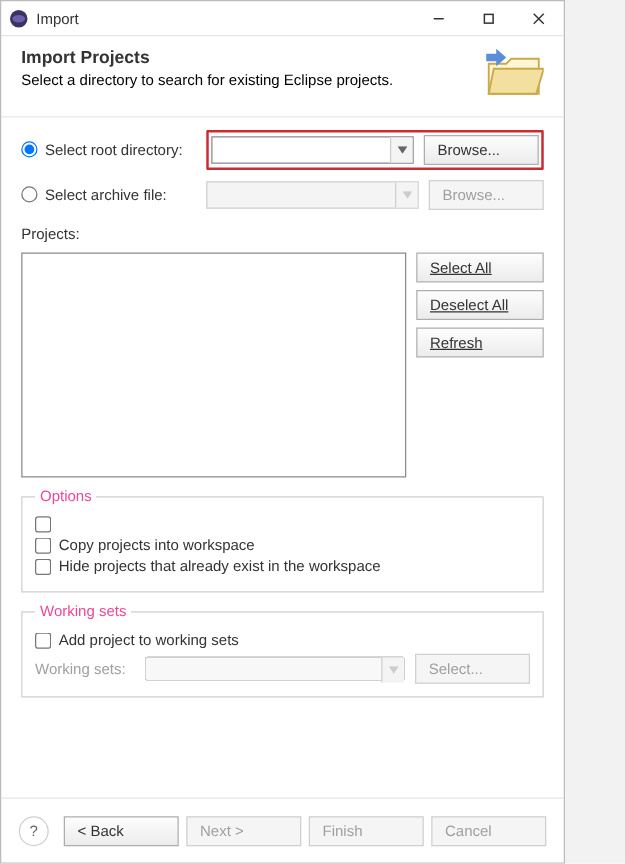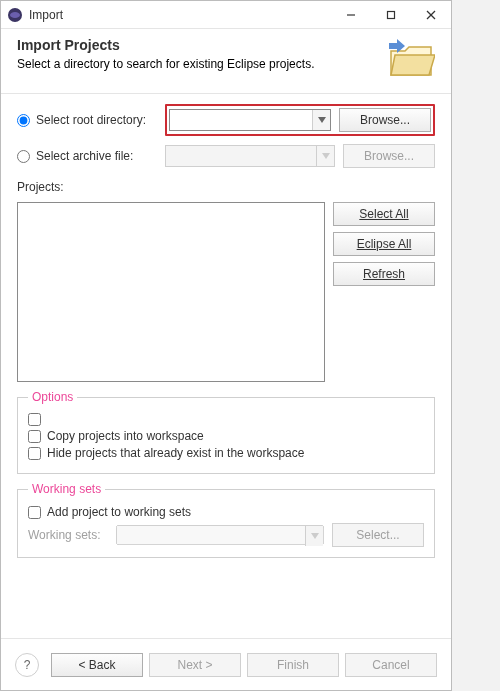--- a/index.html
+++ b/index.html
@@ -9,27 +9,27 @@
   .titlebar .ico { width:16px; height:16px; margin-right:6px; }
   .titlebar .title { flex:1; }
   .titlebar .winbtn { width:40px; height:28px; display:flex; align-items:center; justify-content:center; cursor:default; }
   .banner { padding:8px 16px 12px 16px; display:flex; border-bottom:1px solid #e5e5e5; }
   .banner-text { flex:1; }
   .banner h1 { font-size:14px; font-weight:600; margin:0 0 4px 0; }
   .banner p { margin:0; color:#000000; }
   .banner .wizimg { width:48px; height:44px; }
   .content { flex:1; padding:10px 16px 8px 16px; overflow:hidden; display:flex; flex-direction:column; gap:8px; }
   .row { display:flex; align-items:center; gap:8px; }
-  .row label { min-width:140px; display:flex; align-items:center; gap:6px; }
+  .row label { min-width:140px; display:flex; align-items:flex-start; gap:6px; }
   .row input[type=text] { flex:1; height:22px; border:1px solid #8a8a8a; padding:0 4px; background:#fff; }
   .row input[type=text].disabled { background:#f4f4f4; border-color:#cfcfcf; color:#aaa; }
   .combo { position:relative; flex:1; }
   .combo input { width:100%; }
   .combo .drop { position:absolute; right:1px; top:1px; width:18px; height:20px; display:flex; align-items:center; justify-content:center; background:#f4f4f4; border-left:1px solid #cfcfcf; }
-  .btn { height:24px; min-width:92px; border:1px solid #adadad; background:linear-gradient(#fdfdfd,#ececec); padding:0 10px; cursor:default; text-align:center; }
+  .btn { height:24px; min-width:92px; border:1px solid #adadad; background:linear-gradient(#fdfdfd,#ececec); padding:0 10px; cursor:default; text-align:left; }
   .btn.disabled { color:#a0a0a0; border-color:#d0d0d0; background:#f5f5f5; }
   .hl { border:2px solid #cc2b33; padding:2px; border-radius:1px; }
   .proj-area { display:flex; gap:8px; }
   .proj-list { flex:1; height:180px; border:1px solid #8a8a8a; background:#fff; }
   .side-btns { display:flex; flex-direction:column; gap:6px; width:102px;text-decoration:underline; }
   fieldset { border:1px solid #cfcfcf; padding:6px 10px 10px 10px; margin:0; }
   legend { padding:0 4px; color:#ec4899; }
   .chk { display:flex; align-items:center; gap:6px; margin:3px 0; }
   .ws-row { display:flex; align-items:center; gap:8px; margin-top:4px; }
   .ws-row .lbl { min-width:80px; color:#a0a0a0; }
@@ -113,21 +113,21 @@
           </span>
       </span>
       <button class="btn disabled" disabled="">Browse...</button>
     </div>
 
     <div style="margin-top:4px;">Projects:</div>
     <div class="proj-area">
       <div class="proj-list"></div>
       <div class="side-btns">
         <button class="btn">Select All</button>
-        <button class="btn">Eclipse All</button>
+        <button class="btn">Deselect All</button>
         <button class="btn">Refresh</button>
       </div>
     </div>
 
     <fieldset>
       <legend>Options</legend>
       <label class="chk">
         <input type="checkbox" style="">
       </label>
       <label class="chk">

